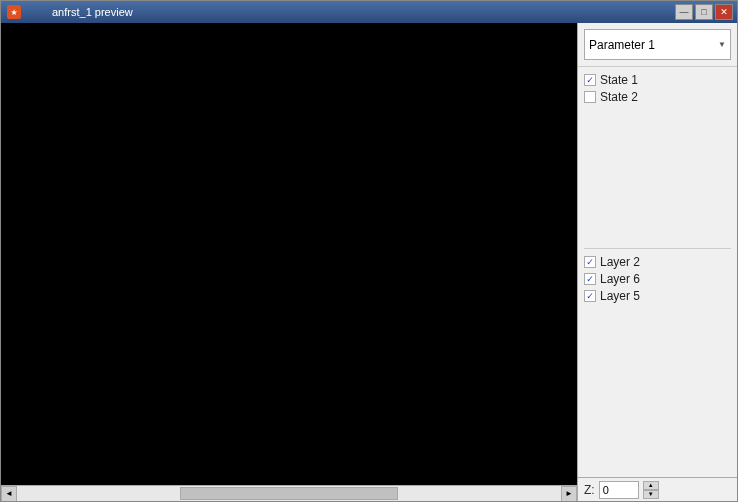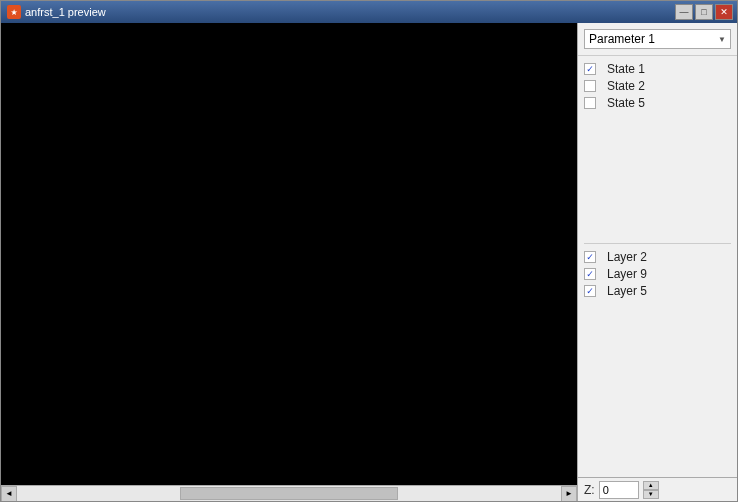--- a/index.html
+++ b/index.html
@@ -46,20 +46,21 @@
       display: flex;
       align-items: center;
       justify-content: center;
       font-size: 8px;
       color: white;
     }
 
     .title-text {
       font-size: 11px;
       font-weight: normal;
+      margin-left: 27px;
     }
 
     .title-buttons {
       display: flex;
       gap: 2px;
     }
 
     .title-btn {
       width: 18px;
       height: 16px;
@@ -234,37 +235,37 @@
 
     .dropdown {
       width: 100%;
       padding: 2px 4px;
       background: white;
       border: 1px solid #aaa;
       display: flex;
       align-items: center;
       justify-content: space-between;
       cursor: pointer;
-      height: 20px;
+      height: 31px;
     }
 
     .dropdown-arrow {
       font-size: 8px;
       color: #555;
     }
 
     .states-section {
       padding: 6px;
       flex: 1;
     }
 
     .checkbox-item {
       display: flex;
       align-items: center;
-      gap: 11px;
+      gap: 4px;
       margin-bottom: 3px;
       cursor: pointer;
     }
 
     .checkbox {
       width: 12px;
       height: 12px;
       border: 1px solid #aaa;
       background: white;
       display: flex;
@@ -423,36 +424,32 @@
 
       <div class="states-section">
         <div class="checkbox-item">
           <div class="checkbox checked"></div>
           <span class="checkbox-label">State 1</span>
         </div>
         <div class="checkbox-item">
           <div class="checkbox"></div>
           <span class="checkbox-label">State 2</span>
         </div>
-        <div class="checkbox-item">
-          <div class="checkbox"></div>
-          <span class="checkbox-label">State 5</span>
-        </div>
       </div>
 
       <div class="divider-line"></div>
 
       <div class="layers-section">
         <div class="checkbox-item">
           <div class="checkbox checked"></div>
           <span class="checkbox-label">Layer 2</span>
         </div>
         <div class="checkbox-item">
           <div class="checkbox checked"></div>
-          <span class="checkbox-label">Layer 9</span>
+          <span class="checkbox-label">Layer 6</span>
         </div>
         <div class="checkbox-item">
           <div class="checkbox checked"></div>
           <span class="checkbox-label">Layer 5</span>
         </div>
       </div>
 
       <div style="flex: 1;"></div>
 
       <div class="bottom-bar">

